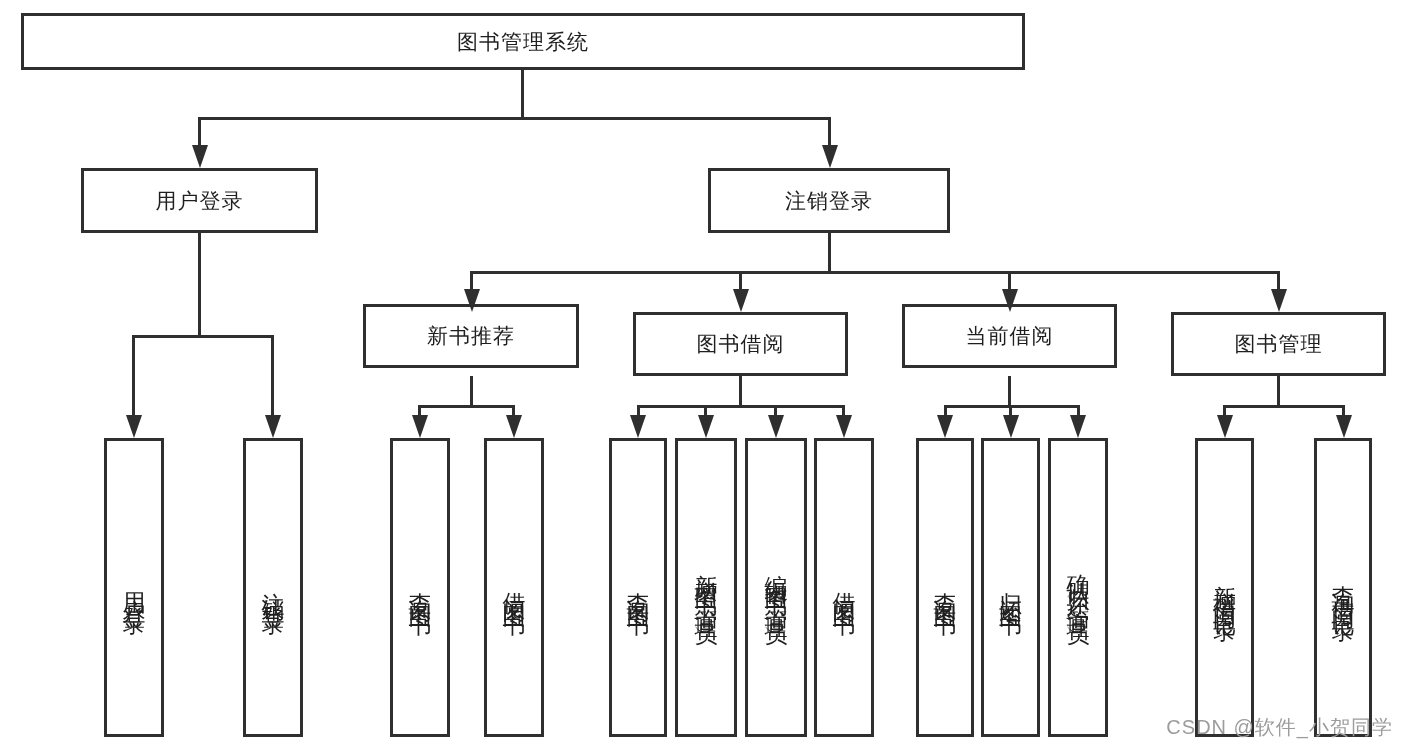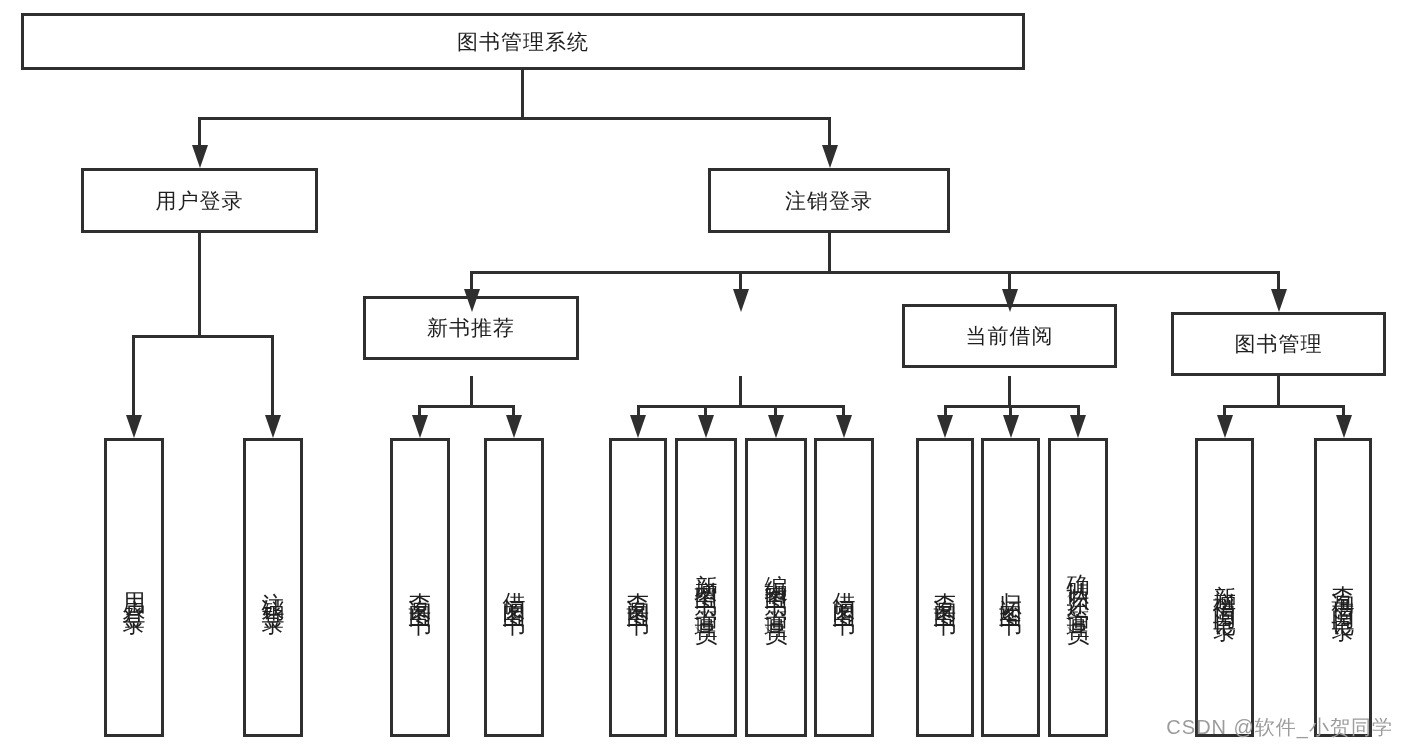--- a/index.html
+++ b/index.html
@@ -60,24 +60,27 @@
   </div>
 
   <div class="node h" style="left:81px;top:168px;width:237px;height:65px;">
     <span>用户登录</span>
   </div>
 
   <div class="node h" style="left:708px;top:168px;width:242px;height:65px;">
     <span>注销登录</span>
   </div>
 
-  <div class="node h" style="left:363px;top:296px;width:216px;height:64px;">
+  <div class="node h" style="left:363px;top:304px;width:216px;height:64px;">
     <span>新书推荐</span>
   </div>
 
+  <div class="node h" style="left:633px;top:312px;width:215px;height:64px;">
+    <span>图书借阅</span>
+  </div>
 
   <div class="node h" style="left:902px;top:304px;width:215px;height:64px;">
     <span>当前借阅</span>
   </div>
 
   <div class="node h" style="left:1171px;top:312px;width:215px;height:64px;">
     <span>图书管理</span>
   </div>
 
   <div class="node v" style="left:104px;top:438px;width:60px;height:299px;">

